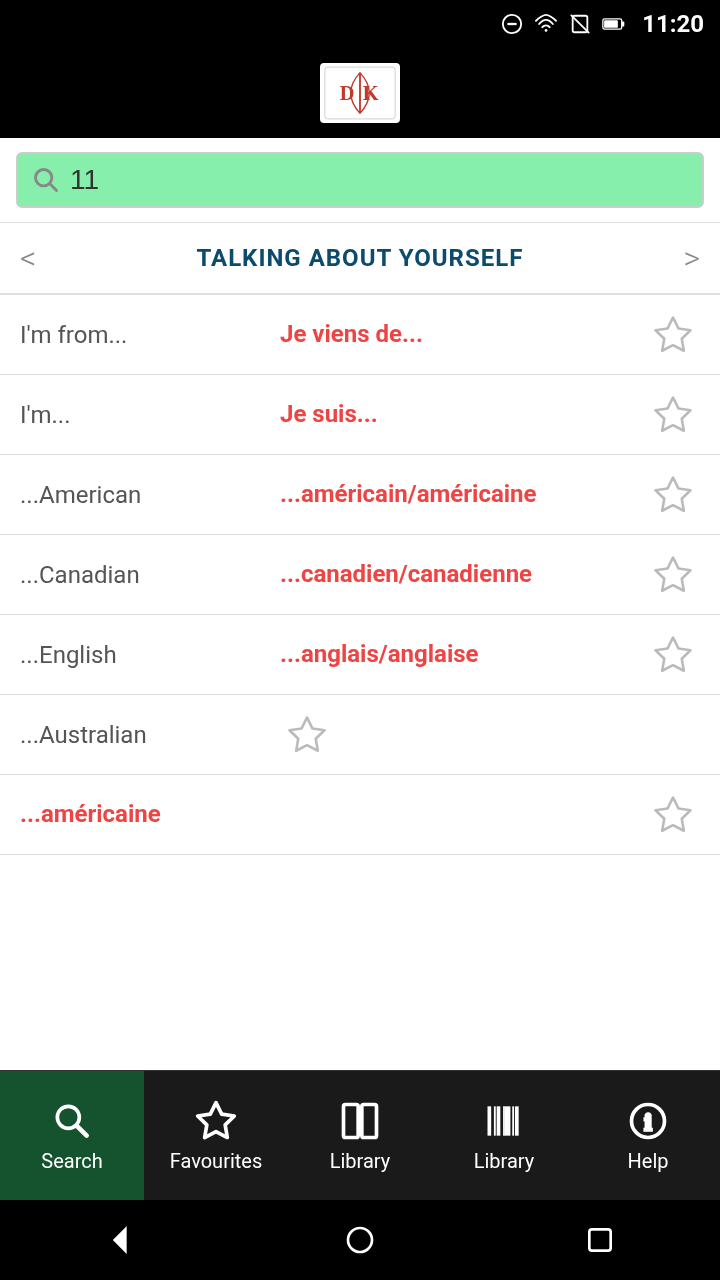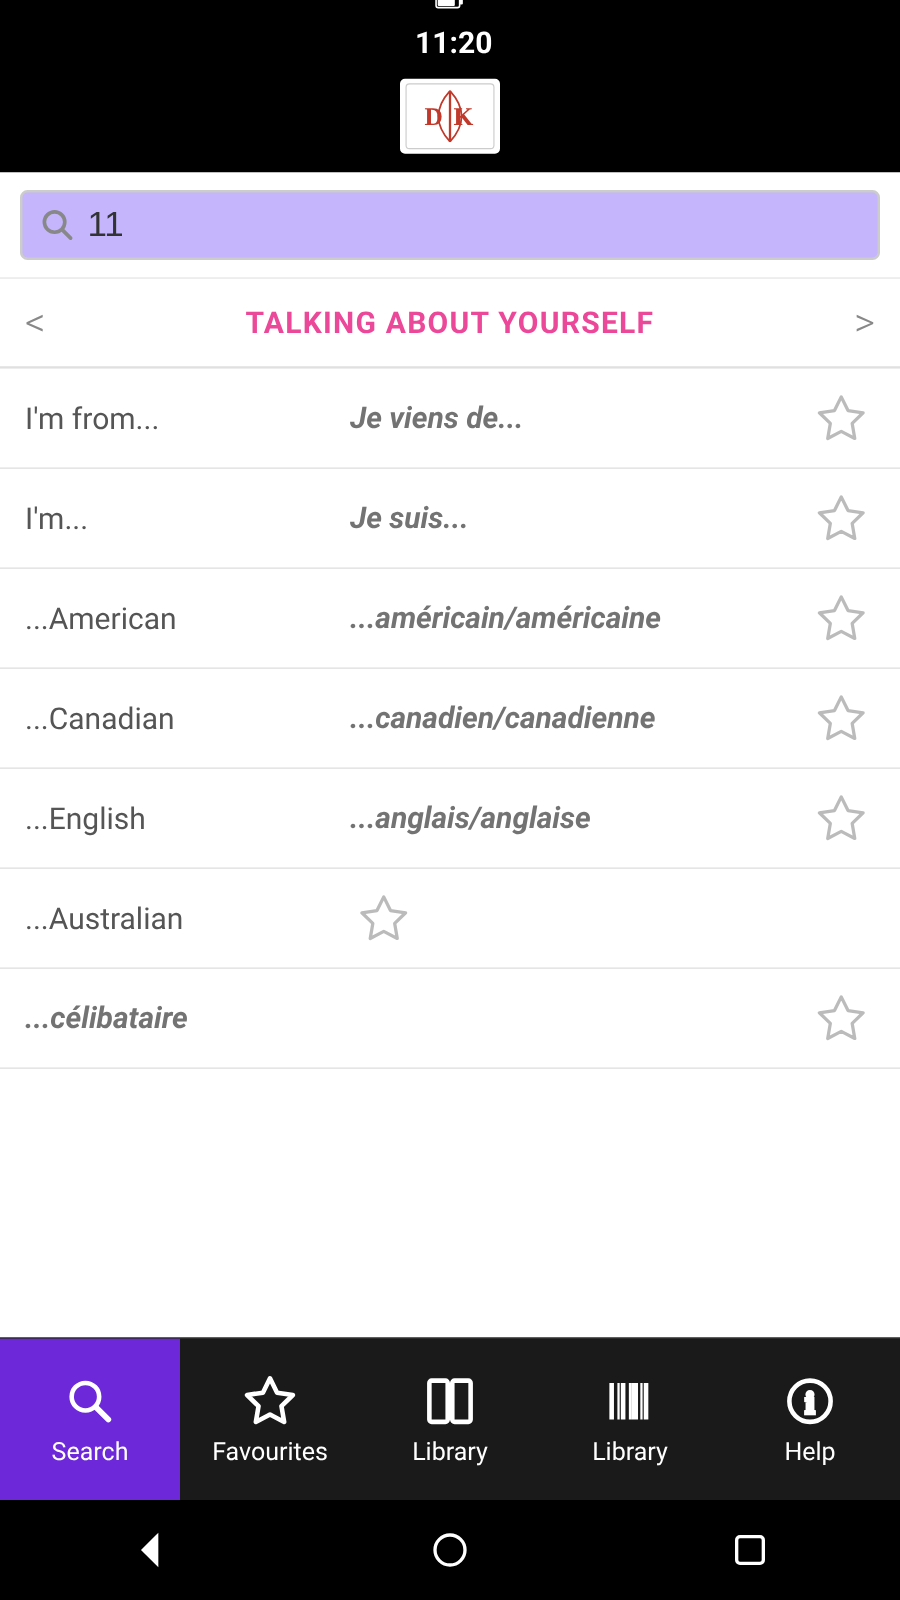--- a/index.html
+++ b/index.html
@@ -18,21 +18,20 @@
       background: #000;
       color: #fff;
       display: flex;
       justify-content: flex-end;
       align-items: center;
       padding: 0 16px;
       height: 48px;
       font-size: 22px;
       font-weight: bold;
       gap: 10px;
-      flex-direction: column;
     }
     .status-bar .time {
       font-size: 24px;
       font-weight: bold;
       margin-left: 6px;
     }
     .status-icon {
       width: 24px;
       height: 24px;
       display: inline-flex;
@@ -67,21 +66,21 @@
       padding: 14px 16px;
       background: #fff;
       border-bottom: 1px solid #e0e0e0;
     }
     .search-bar {
       display: flex;
       align-items: center;
       border: 2px solid #ccc;
       border-radius: 6px;
       padding: 10px 14px;
-      background: #c4b5fd;
+      background: #86efac;
     }
     .search-bar svg {
       width: 28px;
       height: 28px;
       fill: #888;
       margin-right: 10px;
       flex-shrink: 0;
     }
     .search-bar input {
       border: none;
@@ -104,21 +103,21 @@
     .nav-arrow {
       font-size: 32px;
       color: #888;
       cursor: pointer;
       font-weight: 300;
       user-select: none;
     }
     .section-title {
       font-size: 24px;
       font-weight: bold;
-      color: #ec4899;
+      color: #0c4a6e;
       letter-spacing: 1px;
       text-align: right;
     }
 
     
     .phrase-list {
       flex: 1;
       overflow-y: auto;
       background: #fff;
     }
@@ -131,23 +130,22 @@
     }
     .phrase-en {
       flex: 0 0 260px;
       font-size: 24px;
       color: #555;
     }
     .phrase-fr {
       flex: 1;
       font-size: 24px;
       font-weight: bold;
-      color: #737373;
+      color: #ef4444;
       line-height: 1.3;
-      font-style: italic;
     }
     .star-btn {
       width: 54px;
       height: 54px;
       display: flex;
       align-items: center;
       justify-content: center;
       cursor: pointer;
       flex-shrink: 0;
     }
@@ -170,21 +168,21 @@
       flex: 1;
       display: flex;
       flex-direction: column;
       align-items: center;
       justify-content: center;
       gap: 6px;
       cursor: pointer;
       color: #fff;
     }
     .nav-item.active {
-      background: #6d28d9;
+      background: #14532d;
     }
     .nav-item svg {
       width: 44px;
       height: 44px;
       fill: none;
       stroke: #fff;
       stroke-width: 2px;
     }
     .nav-item.active svg {
       fill: none;
@@ -335,21 +333,21 @@
   </div>
     <div class="phrase-row">
     <span class="phrase-en">...Australian</span>
     <div class="star-btn">
       <svg viewBox="0 0 24 24">
         <polygon points="12,2 15.09,8.26 22,9.27 17,14.14 18.18,21.02 12,17.77 5.82,21.02 7,14.14 2,9.27 8.91,8.26" fill="none" stroke="#bbb" stroke-width="1.5" stroke-linejoin="round"></polygon>
       </svg>
     </div>
   </div>
     <div class="phrase-row">
-    <span class="phrase-fr">...célibataire</span>
+    <span class="phrase-fr">...américaine</span>
     <div class="star-btn">
       <svg viewBox="0 0 24 24">
         <polygon points="12,2 15.09,8.26 22,9.27 17,14.14 18.18,21.02 12,17.77 5.82,21.02 7,14.14 2,9.27 8.91,8.26" fill="none" stroke="#bbb" stroke-width="1.5" stroke-linejoin="round"></polygon>
       </svg>
     </div>
   </div>
   </div>
 
 <div class="bottom-nav">
 

